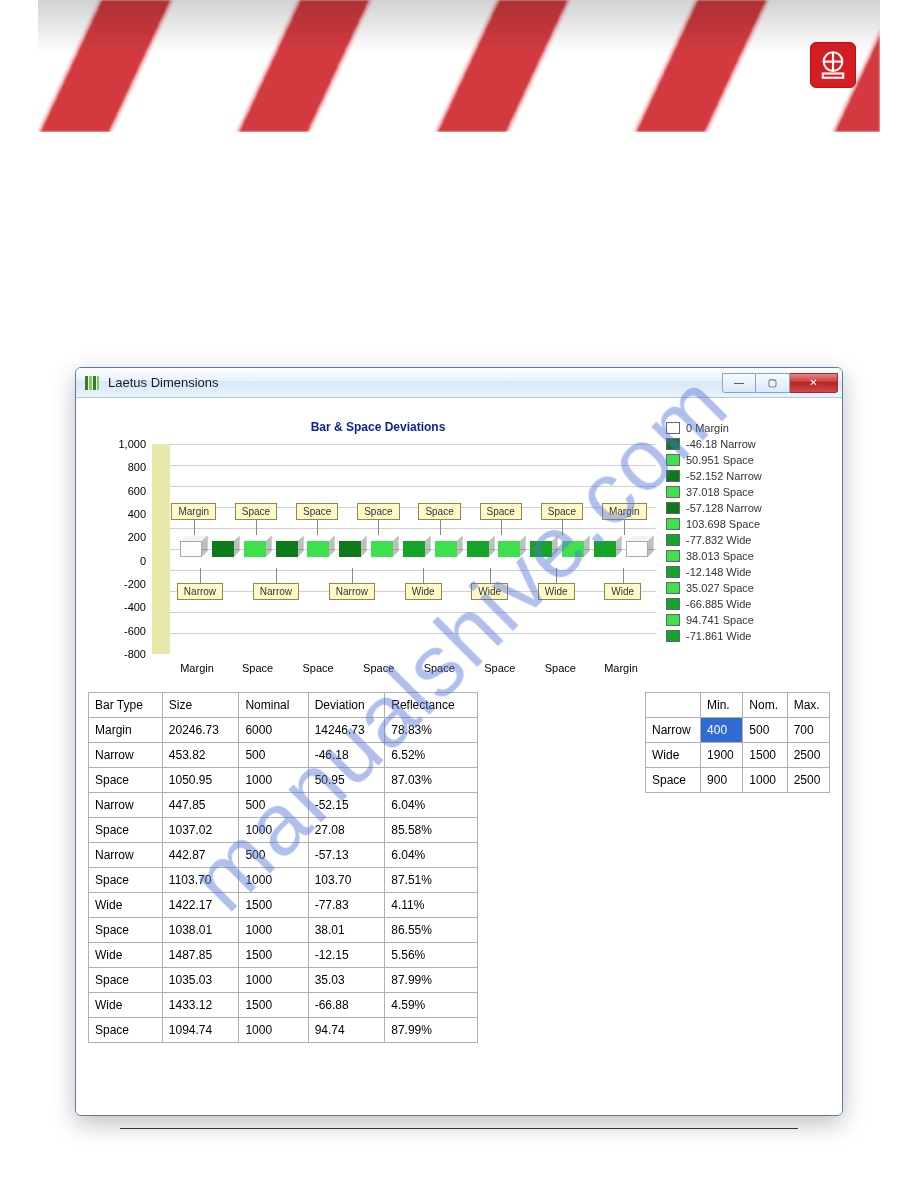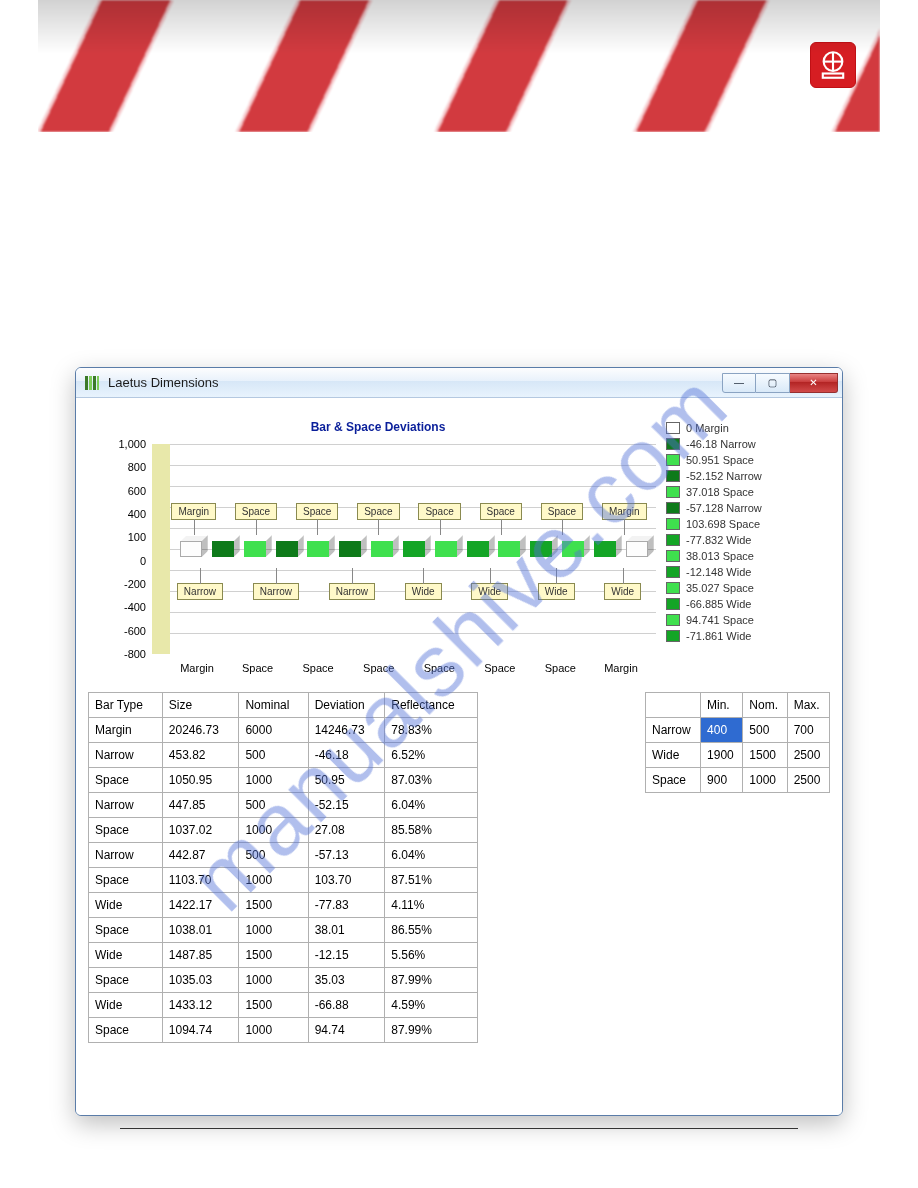--- a/index.html
+++ b/index.html
@@ -164,21 +164,21 @@
 
     <div class="chart-wrap">
       <div class="chart-col">
         <div class="chart-title">Bar &amp; Space Deviations</div>
         <div class="chart-frame">
           <div class="y-axis" id="yaxis">
               <div class="y-tick" style="top: 0%;">1,000</div>
               <div class="y-tick" style="top: 11.1111%; margin-left: 12px;">800</div>
               <div class="y-tick" style="top: 22.2222%;">600</div>
               <div class="y-tick" style="top: 33.3333%;">400</div>
-              <div class="y-tick" style="top: 44.4444%;">100</div>
+              <div class="y-tick" style="top: 44.4444%;">200</div>
               <div class="y-tick" style="top: 55.5556%;">0</div>
               <div class="y-tick" style="top: 66.6667%;">-200</div>
               <div class="y-tick" style="top: 77.7778%;">-400</div>
               <div class="y-tick" style="top: 88.8889%;">-600</div>
               <div class="y-tick" style="top: 100%;">-800</div>
             </div>
           <div class="plot-outer">
             <div class="plot-back"></div>
             <div class="grid-area"></div>
             <div class="callouts" id="ctop">

